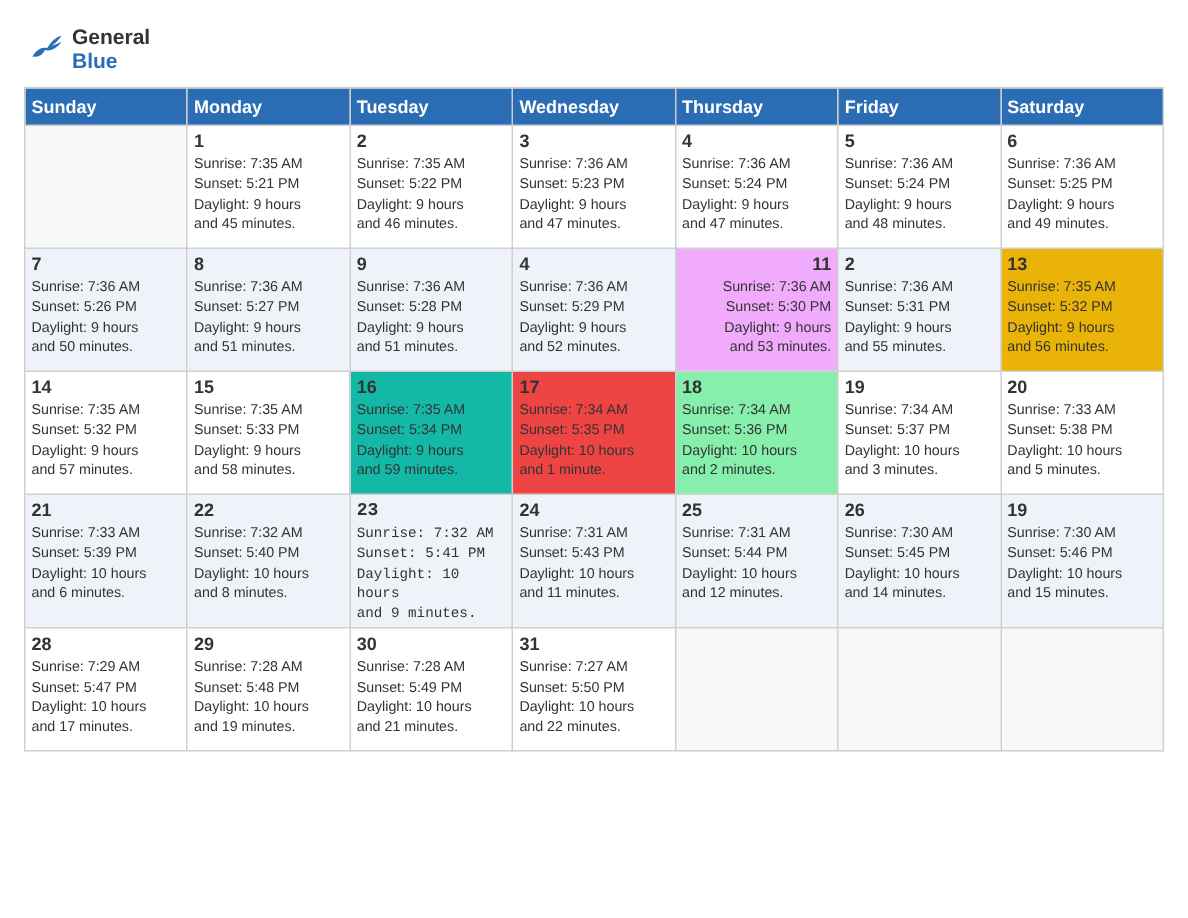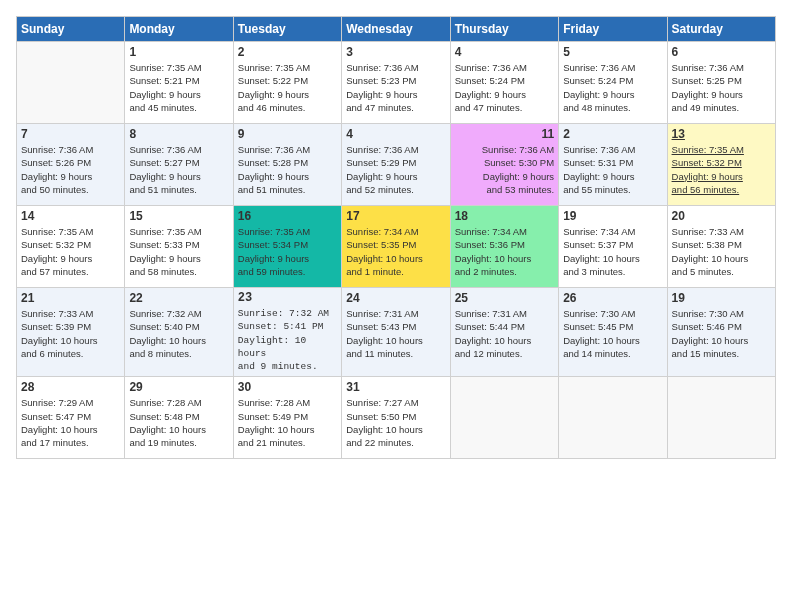--- a/index.html
+++ b/index.html
@@ -83,20 +83,35 @@
     }
     tr:nth-child(odd) td {
       background-color: #ffffff;
     }
     th:first-child, td:first-child { width: 14.28%; }
   </style>
 </head>
 <body>
 
 <div class="container">
+  <div class="header">
+    <div class="logo">
+      <svg class="logo-bird" viewBox="0 0 40 40">
+        <path d="M8 28 Q14 18 22 20 Q28 10 36 8 Q30 16 26 18 Q32 16 36 14 Q28 24 20 22 Q16 30 8 28Z" fill="#2a6db5"></path>
+      </svg>
+      <div>
+        <div style="font-size:14px;font-weight:bold;color:#333;">General</div>
+        <div style="font-size:14px;font-weight:bold;color:#2a6db5;">Blue</div>
+      </div>
+    </div>
+    <div class="title-section">
+      <div class="month-title"></div>
+      <div class="location"></div>
+    </div>
+  </div>
 
   <table>
     <thead>
       <tr>
       <th>Sunday</th>
           <th>Monday</th>
           <th>Tuesday</th>
           <th>Wednesday</th>
           <th>Thursday</th>
           <th>Friday</th>
@@ -185,21 +200,21 @@
 Daylight: 9 hours
 and 53 minutes.</div>
           </td>
           <td style="background-color: rgb(238, 243, 250);">
             <span class="day-num">2</span>
             <div class="day-info" style="white-space: pre-line;">Sunrise: 7:36 AM
 Sunset: 5:31 PM
 Daylight: 9 hours
 and 55 minutes.</div>
           </td>
-          <td style="background-color: #fef9c3; text-decoration: underline;">
+          <td style="background-color: #eab308;">
             <span class="day-num">13</span>
             <div class="day-info" style="white-space: pre-line;">Sunrise: 7:35 AM
 Sunset: 5:32 PM
 Daylight: 9 hours
 and 56 minutes.</div>
           </td>
         </tr>
         <tr>
           <td style="background-color: rgb(255, 255, 255);">
             <span class="day-num">14</span>
@@ -215,21 +230,21 @@
 Daylight: 9 hours
 and 58 minutes.</div>
           </td>
           <td style="background-color: #14b8a6; margin-left: 24px;">
             <span class="day-num">16</span>
             <div class="day-info" style="white-space: pre-line;">Sunrise: 7:35 AM
 Sunset: 5:34 PM
 Daylight: 9 hours
 and 59 minutes.</div>
           </td>
-          <td style="background-color: #fde047;">
+          <td style="background-color: #ef4444;">
             <span class="day-num">17</span>
             <div class="day-info" style="white-space: pre-line;">Sunrise: 7:34 AM
 Sunset: 5:35 PM
 Daylight: 10 hours
 and 1 minute.</div>
           </td>
           <td style="background-color: #86efac;">
             <span class="day-num">18</span>
             <div class="day-info" style="white-space: pre-line;">Sunrise: 7:34 AM
 Sunset: 5:36 PM

